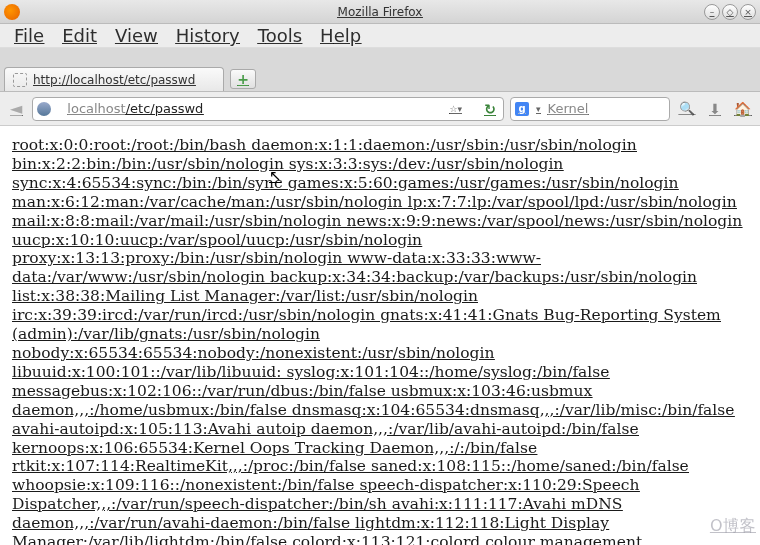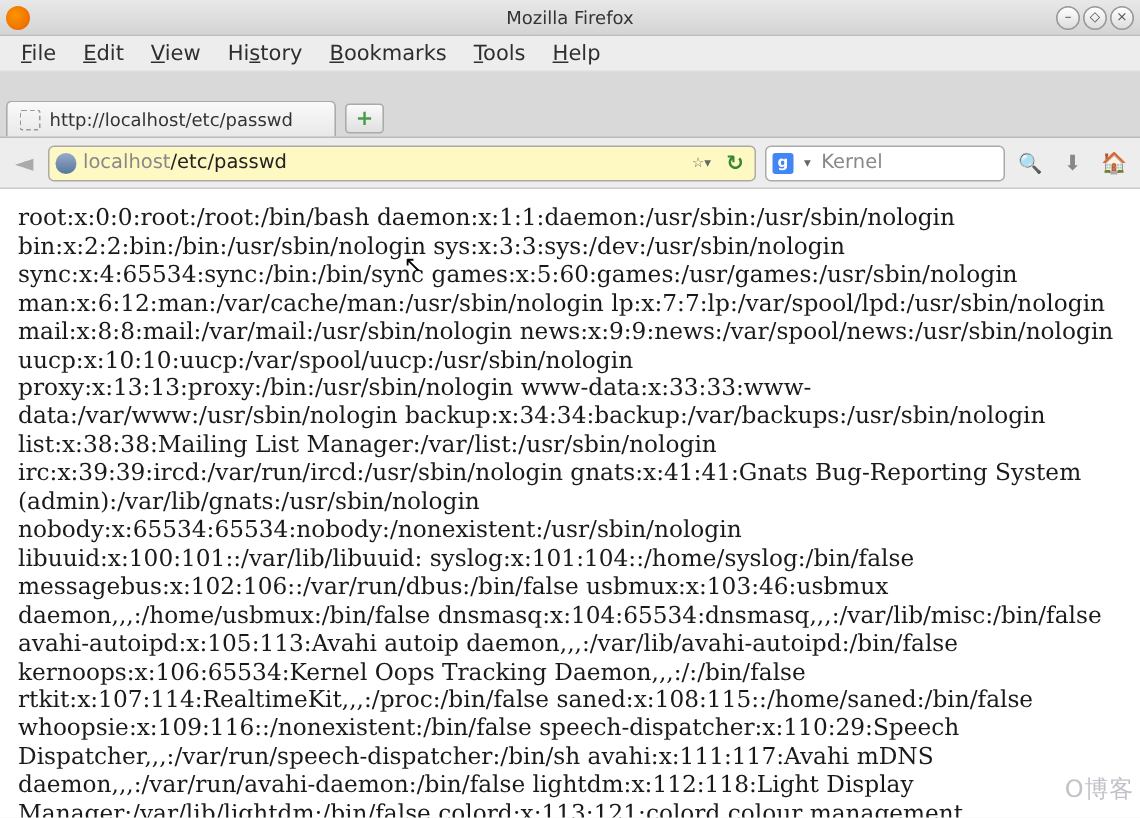--- a/index.html
+++ b/index.html
@@ -1,15 +1,15 @@
 <!DOCTYPE html>
 <html><head>
   <meta charset="utf-8">
   <style>
-    * { margin: 0; padding: 0; box-sizing: border-box; }
+    * { margin: 0; padding: 0; box-sizing: border-box; text-decoration: underline; }
     body {
       font-family: "DejaVu Sans", "Liberation Sans", sans-serif;
       font-size: 13px;
       background: #ededed;
       width: 760px;
       height: 545px;
       overflow: hidden;
       position: relative;
     }
     .titlebar {
@@ -60,21 +60,21 @@
       height: 24px;
       background: #ededed;
       display: flex;
       align-items: center;
       padding: 0 6px;
       gap: 2px;
       border-bottom: 1px solid #ddd;
     }
     .menu-item {
       padding: 21px 8px;
-      font-size: 14px;
+      font-size: 18px;
       color: #2e2e2e;
       cursor: default;
     }
     .menu-item u { text-decoration: underline; }
     .tabbar {
       height: 44px;
       background: #d9d9d9;
       border-bottom: 1px solid #bbb;
       display: flex;
       align-items: flex-end;
@@ -127,27 +127,27 @@
       gap: 6px;
     }
     .nav-arrow {
       font-size: 16px;
       color: #aaa;
       padding: 0 4px;
     }
     .urlbar {
       flex: 1;
       height: 24px;
-      background: #fef9c3;
+      background: #ffffff;
       border: 1px solid #aaa;
       border-radius: 4px;
       display: flex;
       align-items: center;
       padding: 0 4px;
-      gap: 4px;
+      gap: 16px;
     }
     .globe-icon {
       width: 14px;
       height: 14px;
       border-radius: 50%;
       background: linear-gradient(to bottom, #9ac, #579);
     }
     .urltext {
       flex: 1;
       font-size: 13px;
@@ -246,21 +246,20 @@
     <div class="win-btn">◇</div>
     <div class="win-btn">×</div>
   </div>
 </div>
 
 <div class="menubar">
   <div class="menu-item"><u>F</u>ile</div>
   <div class="menu-item"><u>E</u>dit</div>
   <div class="menu-item"><u>V</u>iew</div>
   <div class="menu-item">Hi<u>s</u>tory</div>
-  <div class="menu-item"><u>B</u>ookmarks</div>
   <div class="menu-item"><u>T</u>ools</div>
   <div class="menu-item"><u>H</u>elp</div>
 </div>
 
 <div class="tabbar">
   <div class="tab">
     <div class="tab-icon"></div>
     <span>http://localhost/etc/passwd</span>
   </div>
   <div class="newtab">

